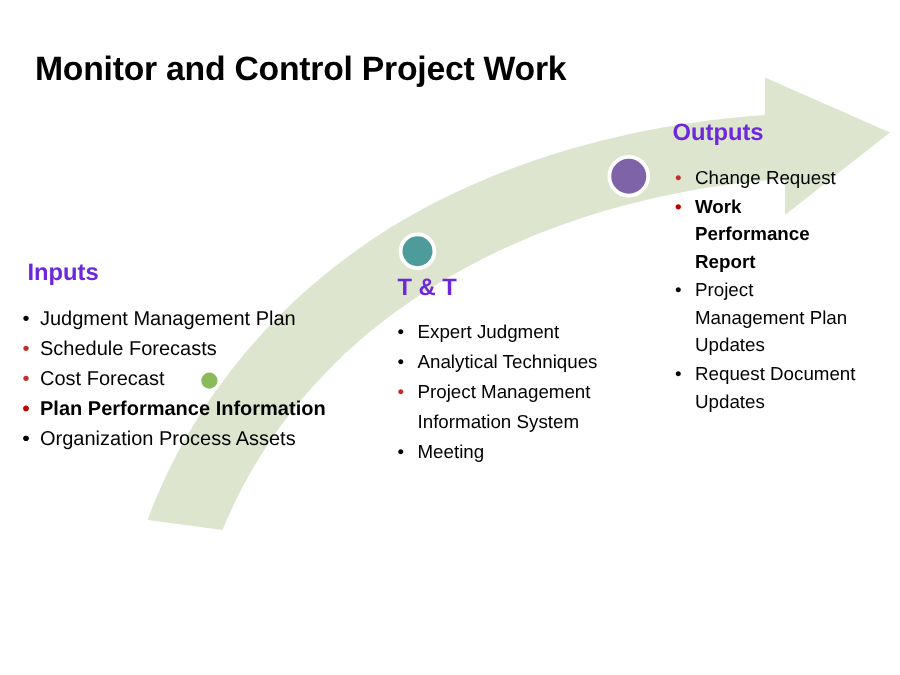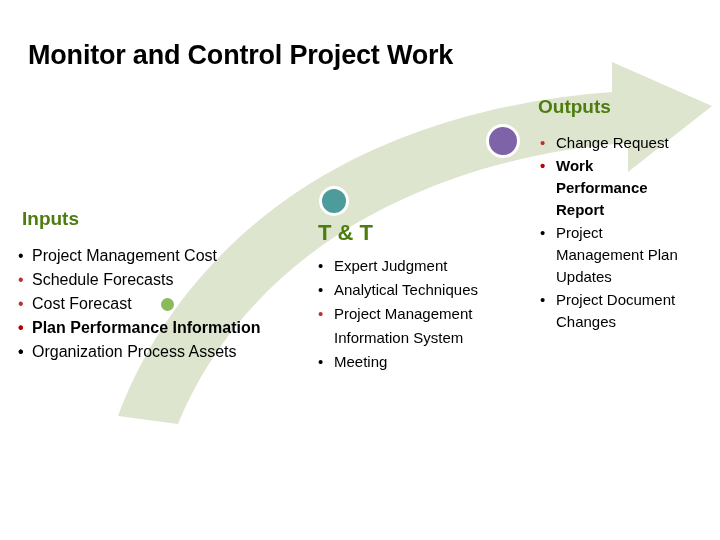--- a/index.html
+++ b/index.html
@@ -37,21 +37,21 @@
     color: #000000;
     letter-spacing: -0.2px;
     white-space: nowrap;
   }
 
   
   .sec-heading {
     position: absolute;
     font-size: 19px;
     font-weight: bold;
-    color: #4d7c0f;
+    color: #6d28d9;
     white-space: nowrap;
   }
 
   
   ul.bullets {
     position: absolute;
     margin: 0;
     padding: 0;
     list-style: none;
   }
@@ -72,21 +72,21 @@
   
   #inputs-heading { left: 22px; top: 208px; }
   #inputs-list {
     left: 16px;
     top: 244px;
     font-size: 16px;
     line-height: 24px;
   }
 
   
-  #tt-heading { left: 318px; top: 220px; font-size: 22px; text-align: right; }
+  #tt-heading { left: 318px; top: 220px; font-size: 19px; text-align: right; }
   #tt-list {
     left: 316px;
     top: 254px;
     font-size: 15px;
     line-height: 24px;
     width: 212px;
   }
   #tt-list li { padding-left: 18px; }
 
   
@@ -145,21 +145,21 @@
   <div class="circle" id="circle-green"></div>
   <div class="circle" id="circle-teal"></div>
   <div class="circle" id="circle-purple"></div>
 
   <div id="title">Monitor and Control Project Work</div>
 
   <div class="sec-heading" id="inputs-heading">Inputs</div>
   <ul class="bullets" id="inputs-list">
     <li>
       <span class="dot">•</span>
-      <span>Project Management Cost</span>
+      <span>Judgment Management Plan</span>
     </li>
     <li class="red">
       <span class="dot">•</span>
       <span>Schedule Forecasts</span>
     </li>
     <li class="red">
       <span class="dot">•</span>
       <span>Cost Forecast</span>
     </li>
     <li class="red">
@@ -207,17 +207,17 @@
     <li class="redbold">
       <span class="dot">•</span>
       <span>Work Performance Report</span>
     </li>
     <li>
       <span class="dot">•</span>
       <span>Project Management Plan Updates</span>
     </li>
     <li>
       <span class="dot">•</span>
-      <span>Project Document Changes</span>
+      <span>Request Document Updates</span>
     </li>
   </ul>
 
 </div>
 
 </body></html>

